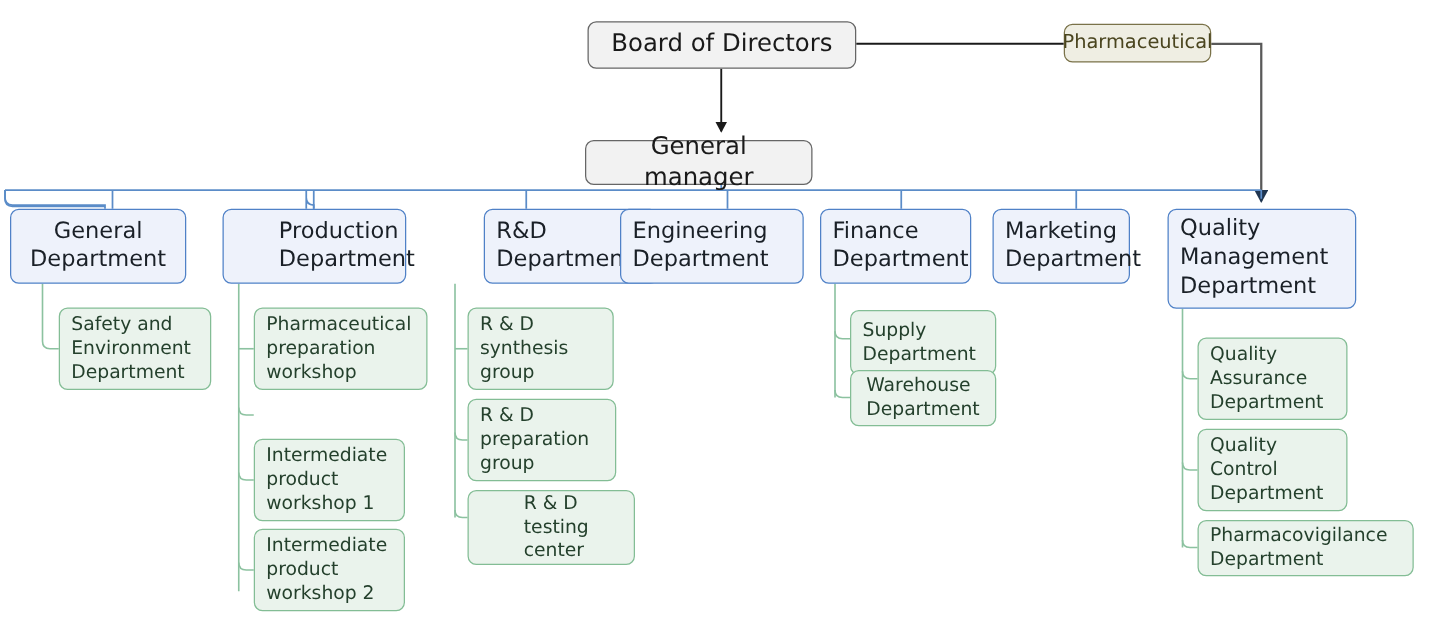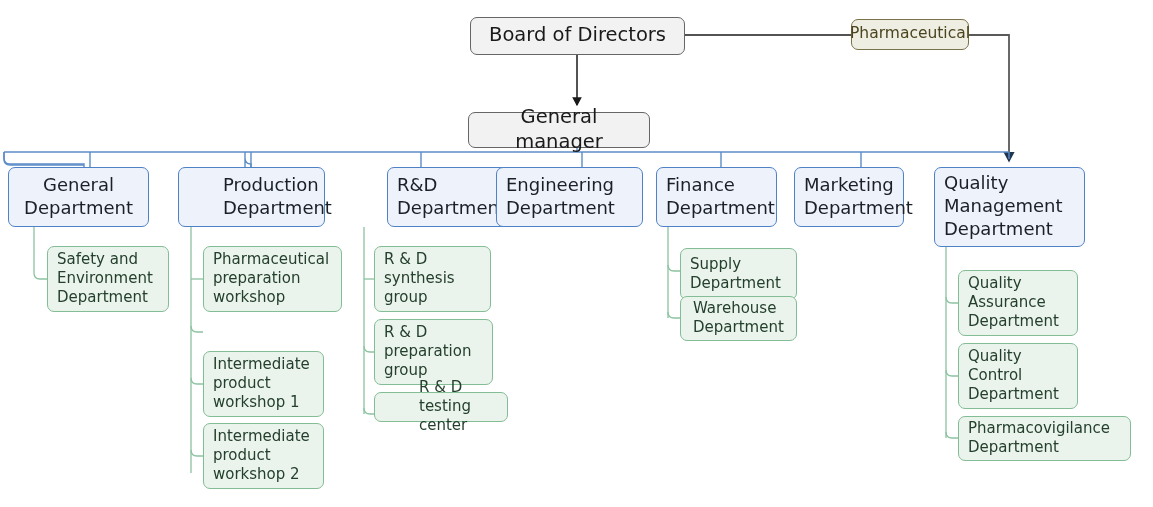--- a/index.html
+++ b/index.html
@@ -199,21 +199,21 @@
 workshop 2</div>
 
   <div class="node node-sub" style="left:374px; top:246px; width:117px; height:66px;">R &amp; D
 synthesis
 group</div>
 
   <div class="node node-sub" style="left:374px; top:319px; width:119px; height:66px;">R &amp; D
 preparation
 group</div>
 
-  <div class="node node-sub" style="left:374px; top:392px; width:134px; height:30px;padding-left:44px;">R &amp; D testing
+  <div class="node node-sub" style="left:374px; top:392px; width:134px; height:60px;padding-left:44px;">R &amp; D testing
 center</div>
 
   <div class="node node-sub" style="left:680px; top:248px; width:117px; height:52px;">Supply
 Department</div>
 
   <div class="node node-sub" style="left:680px; top:296px; width:117px; height:45px;padding-left:12px;">Warehouse
 Department</div>
 
   <div class="node node-sub" style="left:958px; top:270px; width:120px; height:66px;">Quality
 Assurance

